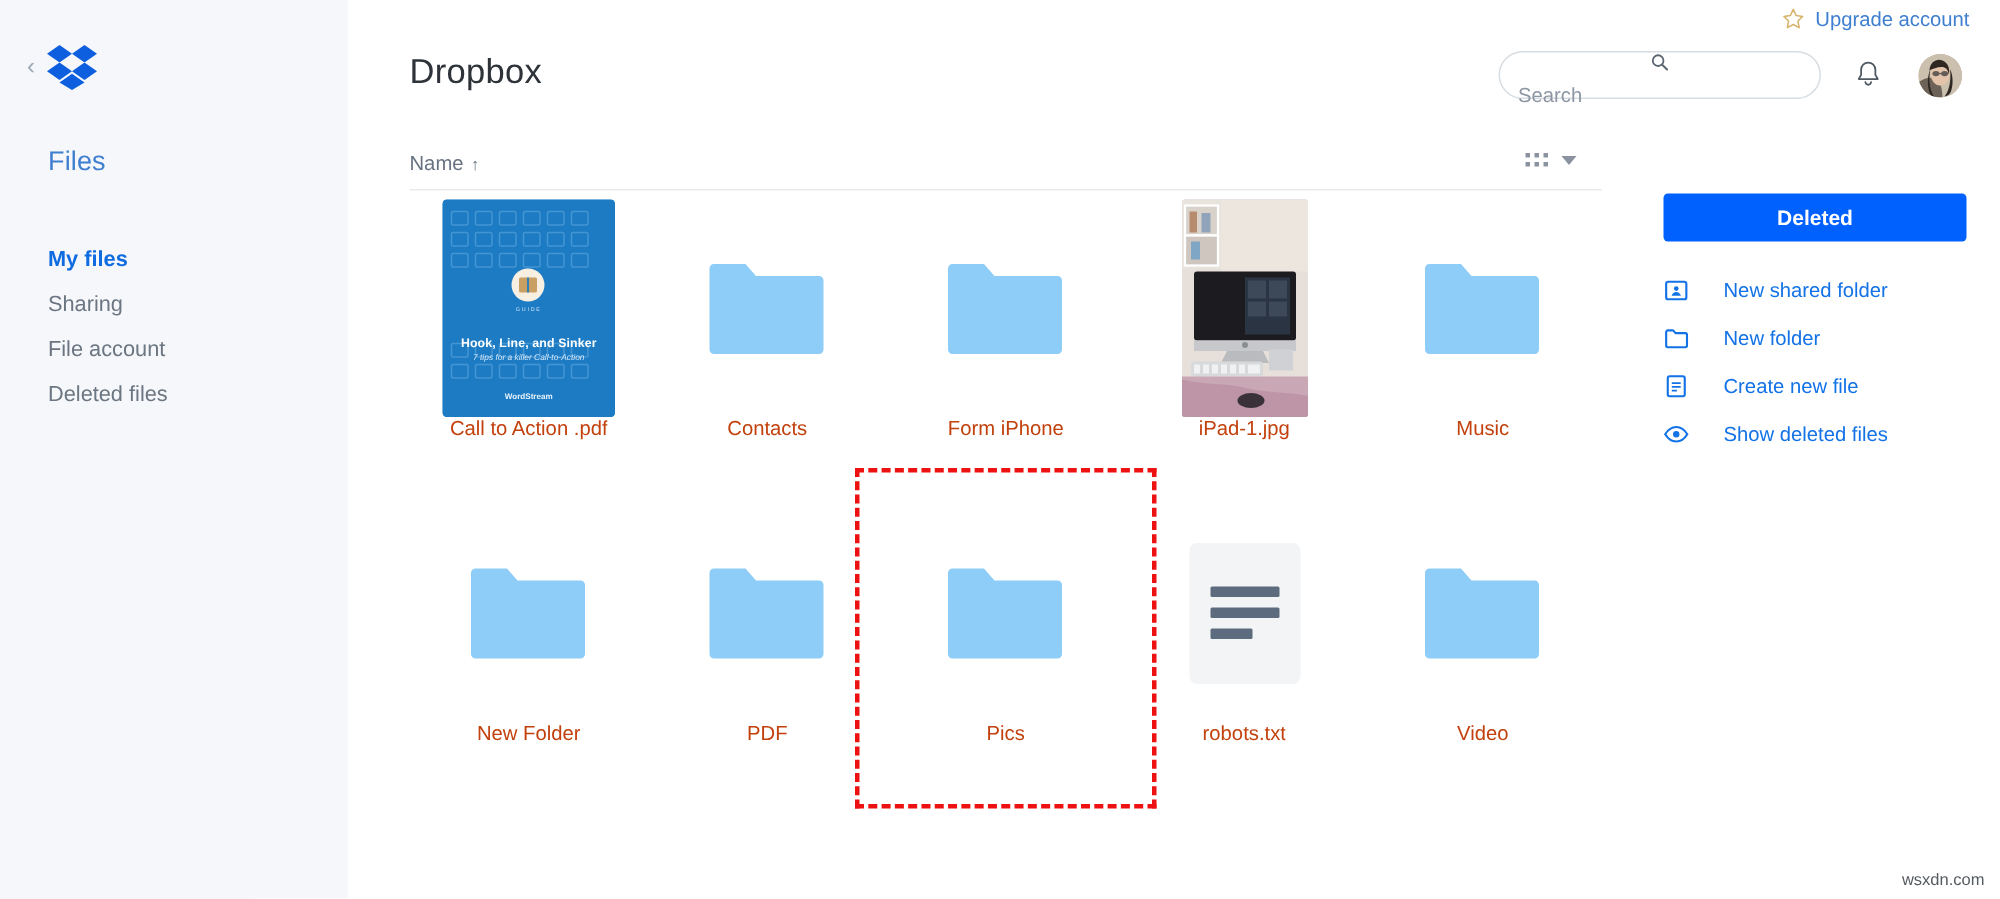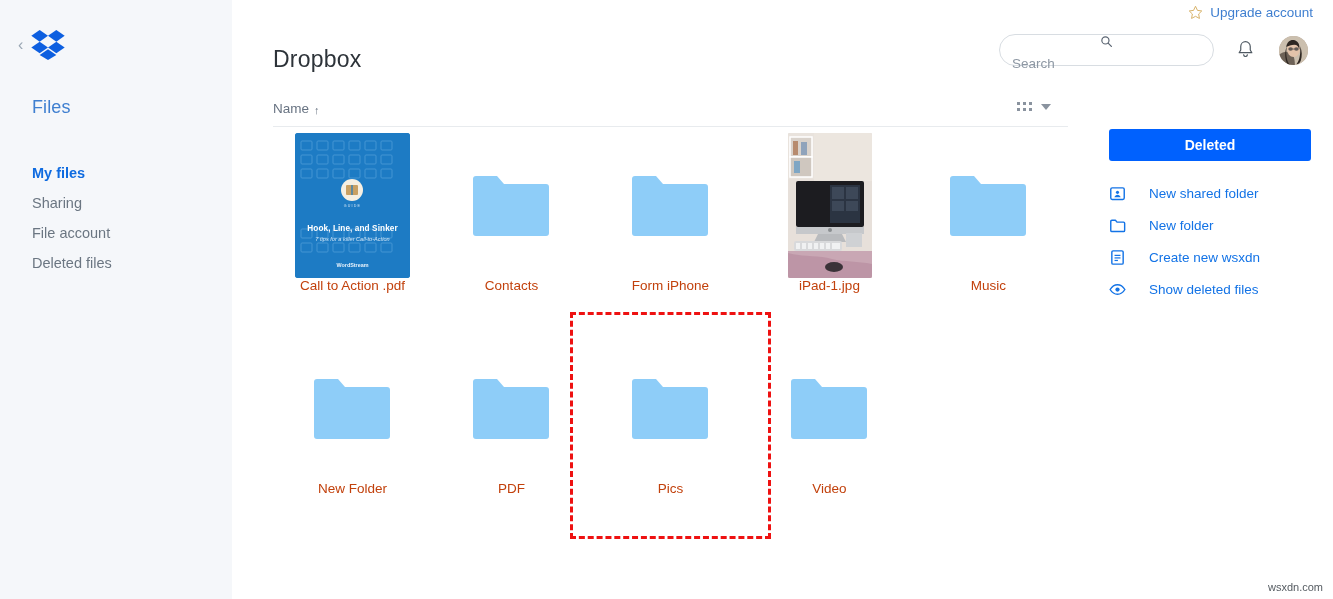--- a/index.html
+++ b/index.html
@@ -45,21 +45,20 @@
     display: flex; align-items: center; gap: 7px;
     cursor: pointer;
   }
   .upgrade-label { font-size: 13.5px; color: #3f7fd0; }
   .star-icon { width: 15px; height: 15px; display: block; }
 
   .page-title {
     position: absolute; left: 273px; top: 34px;
     font-size: 23px; color: #2d3339; font-weight: normal;
     letter-spacing: .2px;
-    margin-top: 12px;
   }
 
   .search-box {
     position: absolute; left: 999px; top: 34px;
     width: 215px; height: 32px;
     border: 1px solid #d8dde2; border-radius: 16px;
     background: #fff; display: flex; align-items: center;
     padding: 0 12px; gap: 8px; flex-direction: column;
   }
   .search-icon { width: 13px; height: 13px; flex: none; display: block; }
@@ -415,20 +414,30 @@
 
     <div class="file-cell selected">
       <div class="thumb-wrap">
         <svg class="folder-ico" width="83" height="66" viewBox="0 0 83 66">
           <path d="M3 6a3 3 0 013-3h21l7 8h42a3 3 0 013 3v46a3 3 0 01-3 3H6a3 3 0 01-3-3z" fill="#8ecdf8"></path>
         </svg>
       </div>
       <div class="file-label">Pics</div>
     </div>
 
+    <div class="file-cell">
+      <div class="thumb-wrap">
+        <div class="doc-thumb">
+          <i style="width:46px"></i>
+            <i style="width:46px"></i>
+            <i style="width:28px"></i>
+        </div>
+      </div>
+      <div class="file-label">robots.txt</div>
+    </div>
 
     <div class="file-cell">
       <div class="thumb-wrap">
         <svg class="folder-ico" width="83" height="66" viewBox="0 0 83 66">
           <path d="M3 6a3 3 0 013-3h21l7 8h42a3 3 0 013 3v46a3 3 0 01-3 3H6a3 3 0 01-3-3z" fill="#8ecdf8"></path>
         </svg>
       </div>
       <div class="file-label">Video</div>
     </div>
   </div>
@@ -453,21 +462,21 @@
         <span class="action-label">New folder</span>
       </div>
 
       <div class="action-item">
         <svg class="action-ico" viewBox="0 0 24 24">
           <rect x="4" y="2.6" width="16" height="18.8" rx="1.8" fill="none" stroke="#1373e6" stroke-width="2"></rect>
           <line x1="7.8" y1="9" x2="16.2" y2="9" stroke="#1373e6" stroke-width="1.7"></line>
           <line x1="7.8" y1="12.6" x2="16.2" y2="12.6" stroke="#1373e6" stroke-width="1.7"></line>
           <line x1="7.8" y1="16.2" x2="12.6" y2="16.2" stroke="#1373e6" stroke-width="1.7"></line>
         </svg>
-        <span class="action-label">Create new wsxdn</span>
+        <span class="action-label">Create new file</span>
       </div>
 
       <div class="action-item">
         <svg class="action-ico" viewBox="0 0 24 24">
           <path d="M1.6 12C4.4 7.4 8 5.2 12 5.2s7.6 2.2 10.4 6.8c-2.8 4.6-6.4 6.8-10.4 6.8S4.4 16.6 1.6 12z" fill="none" stroke="#1373e6" stroke-width="2"></path>
           <circle cx="12" cy="12" r="3" fill="#1373e6"></circle>
         </svg>
         <span class="action-label">Show deleted files</span>
       </div>
     </div>

